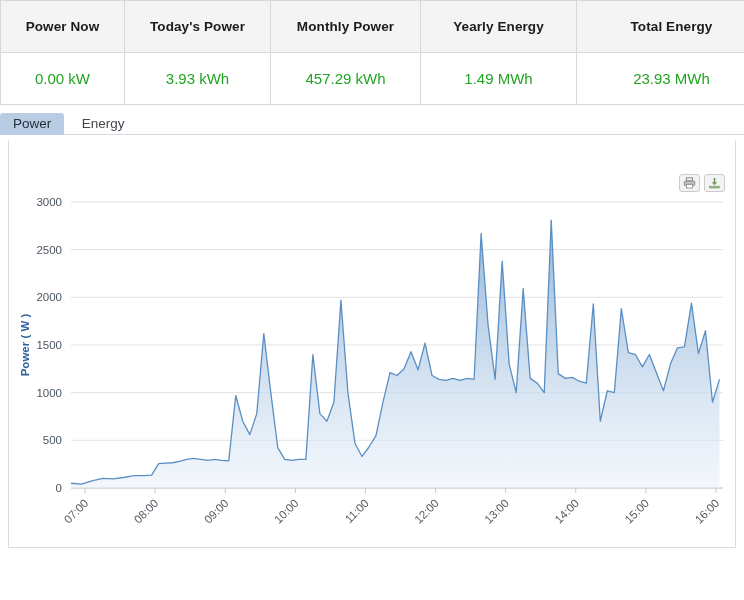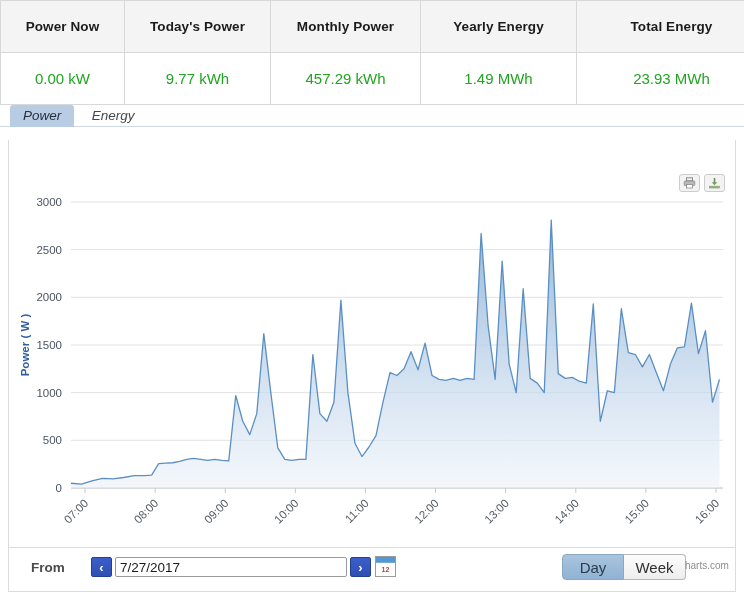--- a/index.html
+++ b/index.html
@@ -43,24 +43,22 @@
   .col-0 { width: 124px; }
   .col-1 { width: 146px; }
   .col-2 { width: 150px; }
   .col-3 { width: 156px; }
   .col-4 { width: 190px; }
 
   
   .tabbar {
     position: relative;
     height: 22px;
-    margin-top: 0;
-    padding-left: 10px;
+    margin-top: 8px;
     border-bottom: 1px solid #cfd8e3;
-    font-style: italic;
   }
   .tab {
     display: inline-block;
     height: 22px;
     line-height: 21px;
     padding: 0 13px;
     font-size: 13.5px;
     color: #44484d;
     border-radius: 3px 3px 0 0;
     vertical-align: top;
@@ -195,21 +193,21 @@
         <th class="col-0">Power Now</th>
         <th class="col-1">Today's Power</th>
         <th class="col-2">Monthly Power</th>
         <th class="col-3">Yearly Energy</th>
         <th class="col-4">Total Energy</th>
       </tr>
     </thead>
     <tbody>
       <tr class="vals">
         <td>0.00 kW</td>
-        <td>9.77 kWh</td>
+        <td>3.93 kWh</td>
         <td>457.29 kWh</td>
         <td>1.49 MWh</td>
         <td>23.93 MWh</td>
       </tr>
     </tbody>
   </table>
 
   <div class="tabbar">
     <div class="tab active">Power</div>
     <div class="tab inactive">Energy</div>
@@ -275,28 +273,13 @@
         <line x1="636.8817204301074" y1="348" x2="636.8817204301074" y2="353" stroke="#c8c8c8" stroke-width="1"></line>
         <text x="0" y="0" class="xtick-text" text-anchor="end" transform="translate(640.8817204301074,364) rotate(-45)">15:00</text>
         <line x1="706.9892473118279" y1="348" x2="706.9892473118279" y2="353" stroke="#c8c8c8" stroke-width="1"></line>
         <text x="0" y="0" class="xtick-text" text-anchor="end" transform="translate(710.9892473118279,364) rotate(-45)">16:00</text>
         <line x1="62" y1="348" x2="714" y2="348" stroke="#c8c8c8" stroke-width="1"></line>
         <path d="M 62.00 343.23 L 72.52 344.19 L 83.03 340.85 L 93.55 338.47 L 104.06 338.94 L 114.58 337.51 L 125.10 335.61 L 135.61 335.61 L 142.62 335.13 L 149.63 323.69 L 156.65 323.21 L 163.66 322.74 L 170.67 321.31 L 177.68 319.40 L 184.69 318.45 L 191.70 319.40 L 198.71 320.35 L 205.72 319.40 L 212.73 320.35 L 219.74 320.83 L 226.75 255.53 L 233.76 281.27 L 240.77 294.61 L 247.78 273.64 L 254.80 193.56 L 261.81 252.67 L 268.82 307.96 L 275.83 319.40 L 282.84 320.35 L 289.85 319.40 L 296.86 319.40 L 303.87 214.53 L 310.88 273.64 L 317.89 281.27 L 324.90 262.20 L 331.91 160.19 L 338.92 252.67 L 345.94 303.19 L 352.95 316.54 L 359.96 307.01 L 366.97 295.57 L 373.98 262.20 L 380.99 232.65 L 388.00 235.51 L 395.01 228.83 L 402.02 211.67 L 409.03 229.79 L 416.04 203.09 L 423.05 235.51 L 430.06 239.32 L 437.08 240.27 L 444.09 238.37 L 451.10 240.27 L 458.11 238.37 L 465.12 239.32 L 472.13 93.46 L 479.14 185.93 L 486.15 239.32 L 493.16 121.11 L 500.17 224.07 L 507.18 252.67 L 514.19 148.75 L 521.20 238.37 L 528.22 243.13 L 535.23 252.67 L 542.24 80.11 L 549.25 233.60 L 556.26 238.37 L 563.27 237.41 L 570.28 241.23 L 577.29 243.13 L 584.30 164.01 L 591.31 281.27 L 598.32 250.76 L 605.33 252.67 L 612.34 168.77 L 619.35 212.63 L 626.37 214.53 L 633.38 226.93 L 640.39 214.53 L 647.40 232.65 L 654.41 250.76 L 661.42 224.07 L 668.43 207.86 L 675.44 206.91 L 682.45 163.05 L 689.46 213.58 L 696.47 190.70 L 703.48 262.20 L 710.49 239.32 L 710.49 348.00 L 62.00 348.00 Z" fill="url(#areaGrad)" stroke="none"></path>
         <path d="M 62.00 343.23 L 72.52 344.19 L 83.03 340.85 L 93.55 338.47 L 104.06 338.94 L 114.58 337.51 L 125.10 335.61 L 135.61 335.61 L 142.62 335.13 L 149.63 323.69 L 156.65 323.21 L 163.66 322.74 L 170.67 321.31 L 177.68 319.40 L 184.69 318.45 L 191.70 319.40 L 198.71 320.35 L 205.72 319.40 L 212.73 320.35 L 219.74 320.83 L 226.75 255.53 L 233.76 281.27 L 240.77 294.61 L 247.78 273.64 L 254.80 193.56 L 261.81 252.67 L 268.82 307.96 L 275.83 319.40 L 282.84 320.35 L 289.85 319.40 L 296.86 319.40 L 303.87 214.53 L 310.88 273.64 L 317.89 281.27 L 324.90 262.20 L 331.91 160.19 L 338.92 252.67 L 345.94 303.19 L 352.95 316.54 L 359.96 307.01 L 366.97 295.57 L 373.98 262.20 L 380.99 232.65 L 388.00 235.51 L 395.01 228.83 L 402.02 211.67 L 409.03 229.79 L 416.04 203.09 L 423.05 235.51 L 430.06 239.32 L 437.08 240.27 L 444.09 238.37 L 451.10 240.27 L 458.11 238.37 L 465.12 239.32 L 472.13 93.46 L 479.14 185.93 L 486.15 239.32 L 493.16 121.11 L 500.17 224.07 L 507.18 252.67 L 514.19 148.75 L 521.20 238.37 L 528.22 243.13 L 535.23 252.67 L 542.24 80.11 L 549.25 233.60 L 556.26 238.37 L 563.27 237.41 L 570.28 241.23 L 577.29 243.13 L 584.30 164.01 L 591.31 281.27 L 598.32 250.76 L 605.33 252.67 L 612.34 168.77 L 619.35 212.63 L 626.37 214.53 L 633.38 226.93 L 640.39 214.53 L 647.40 232.65 L 654.41 250.76 L 661.42 224.07 L 668.43 207.86 L 675.44 206.91 L 682.45 163.05 L 689.46 213.58 L 696.47 190.70 L 703.48 262.20 L 710.49 239.32" fill="none" stroke="#5a8fc4" stroke-width="1.3" stroke-linejoin="round"></path>
       </svg>
   </div>
 
-  <div class="footer">
-    <div class="from-label">From</div>
-    <div class="nav-btn nav-prev">‹</div>
-    <input class="date-input" type="text" value="7/27/2017" style="">
-    <div class="nav-btn nav-next">›</div>
-    <div class="cal-icon">
-      <div class="cal-top"></div>
-      <div class="cal-num">12</div>
-    </div>
-    <div class="range-group">
-      <div class="range-btn sel">Day</div>
-      <div class="range-btn unsel">Week</div>
-    </div>
-    <div class="watermark">harts.com</div>
-  </div>
 </div>
 
 </body></html>

